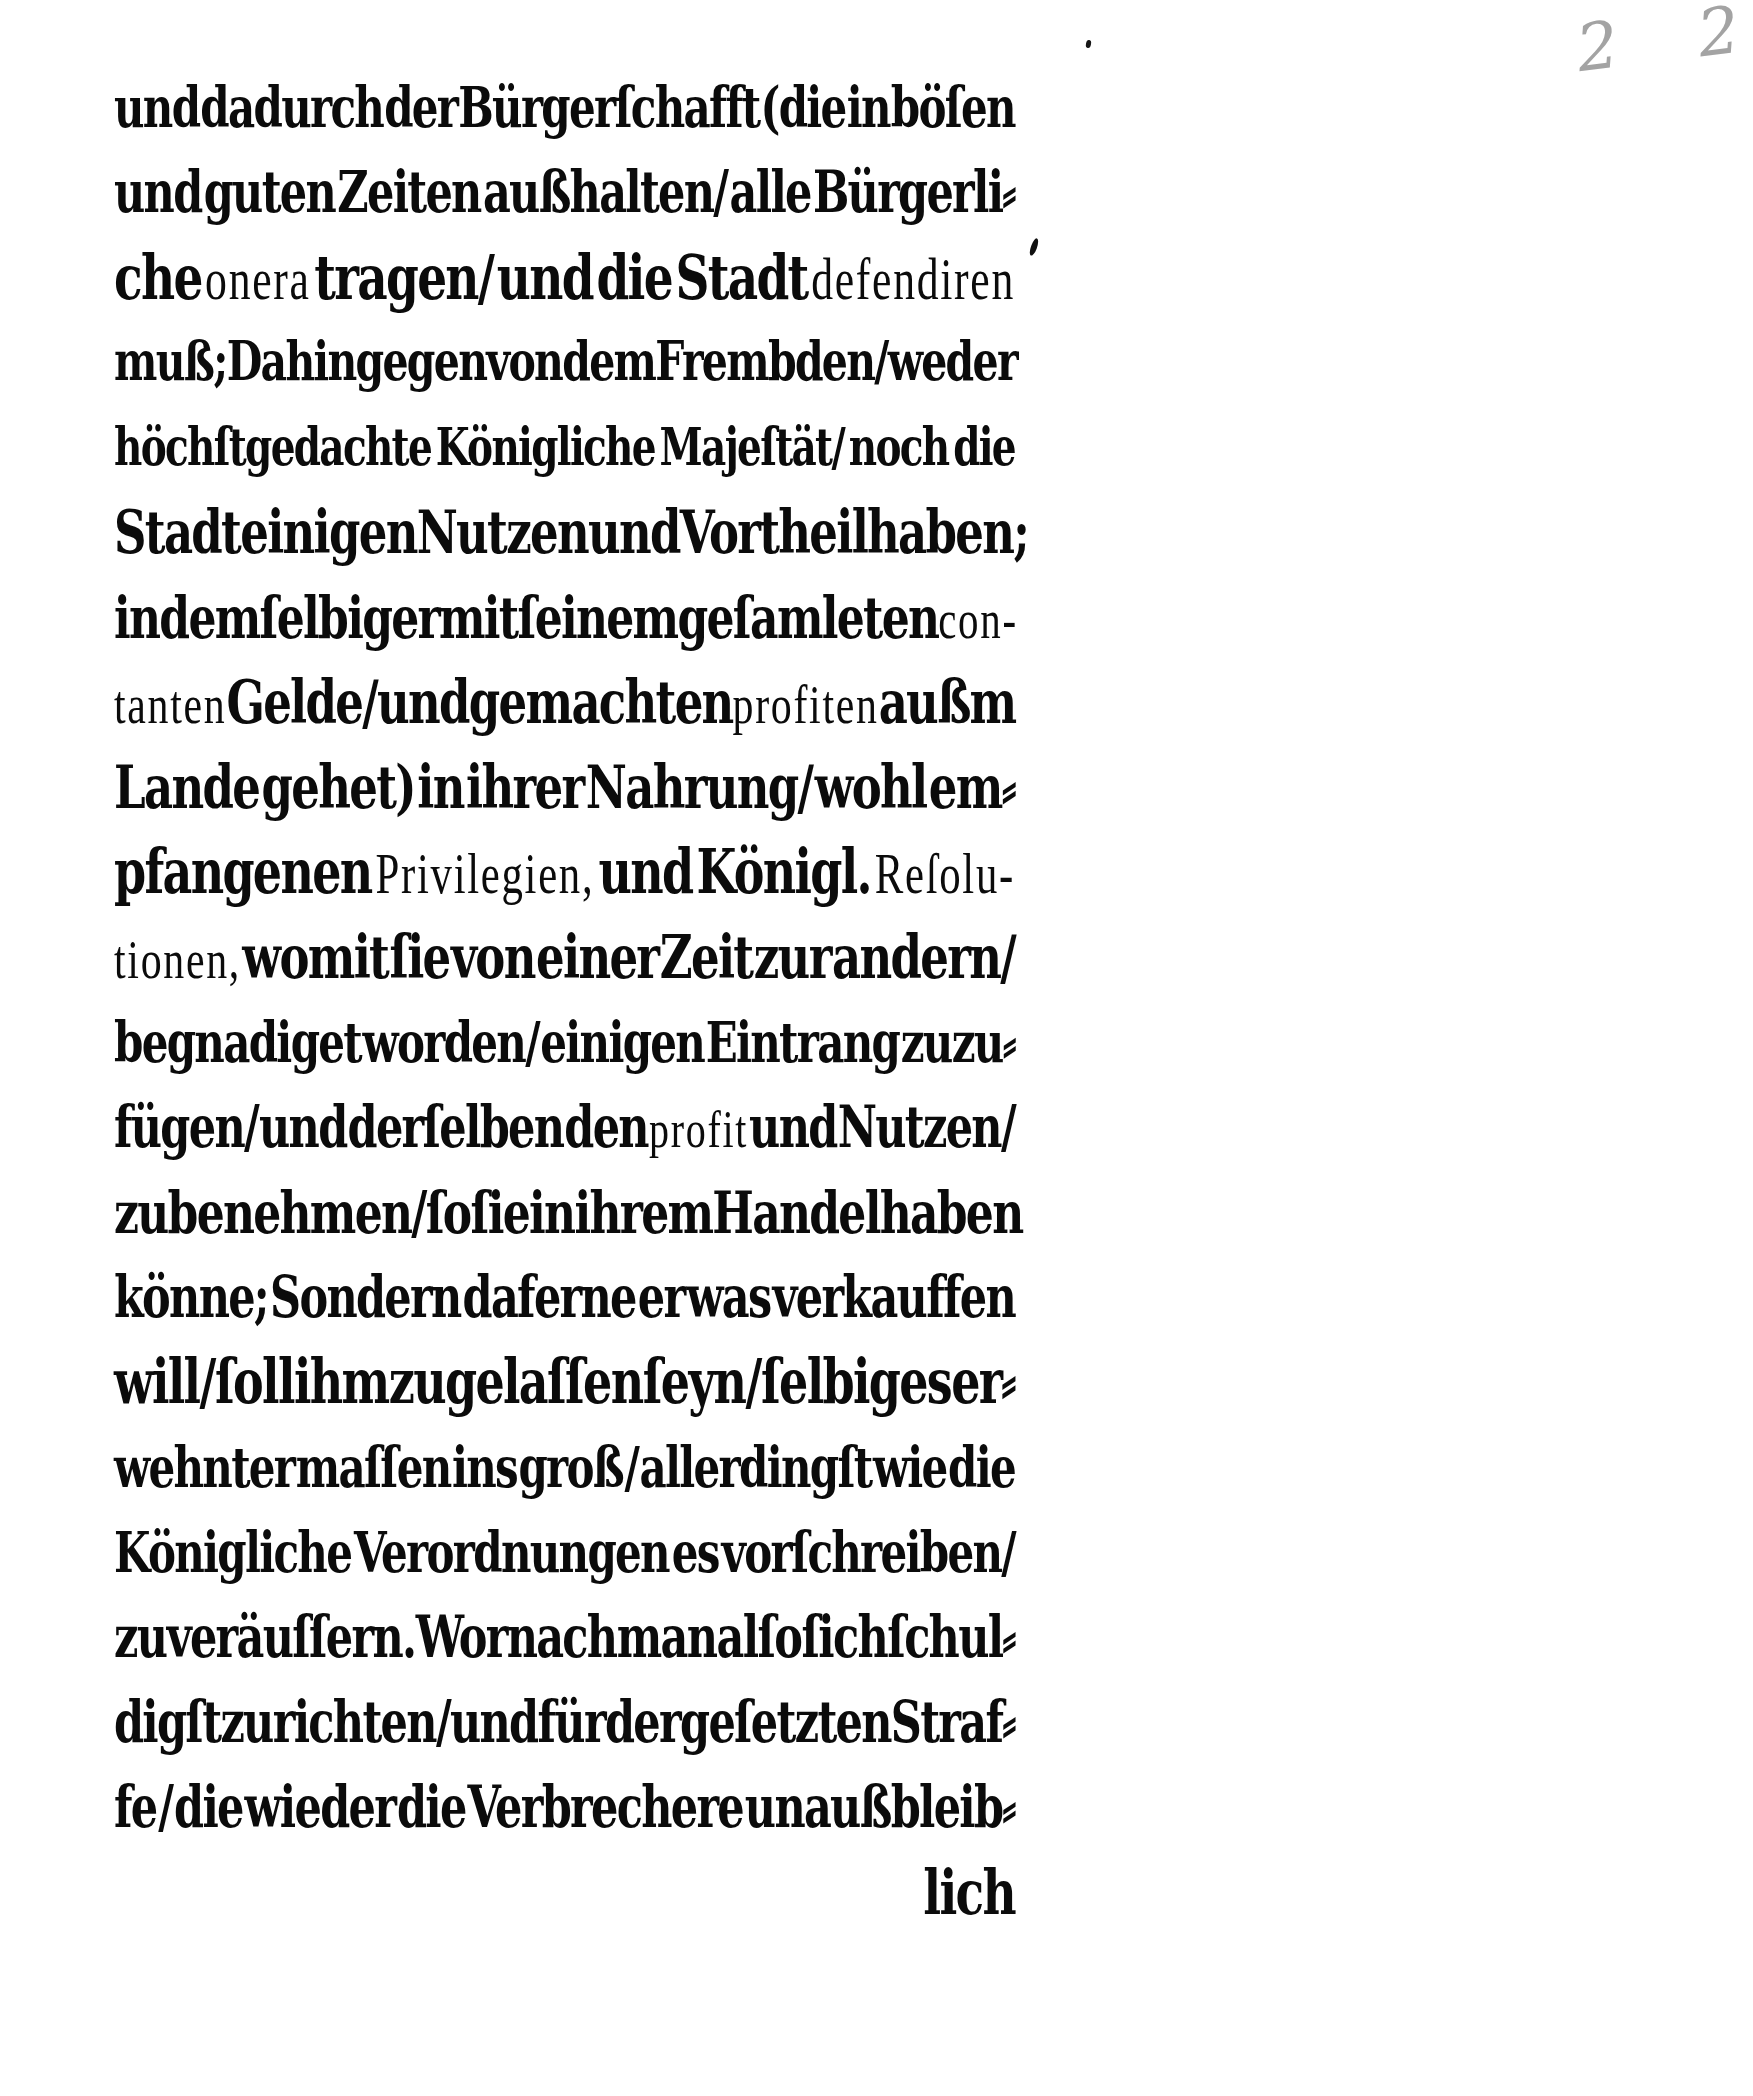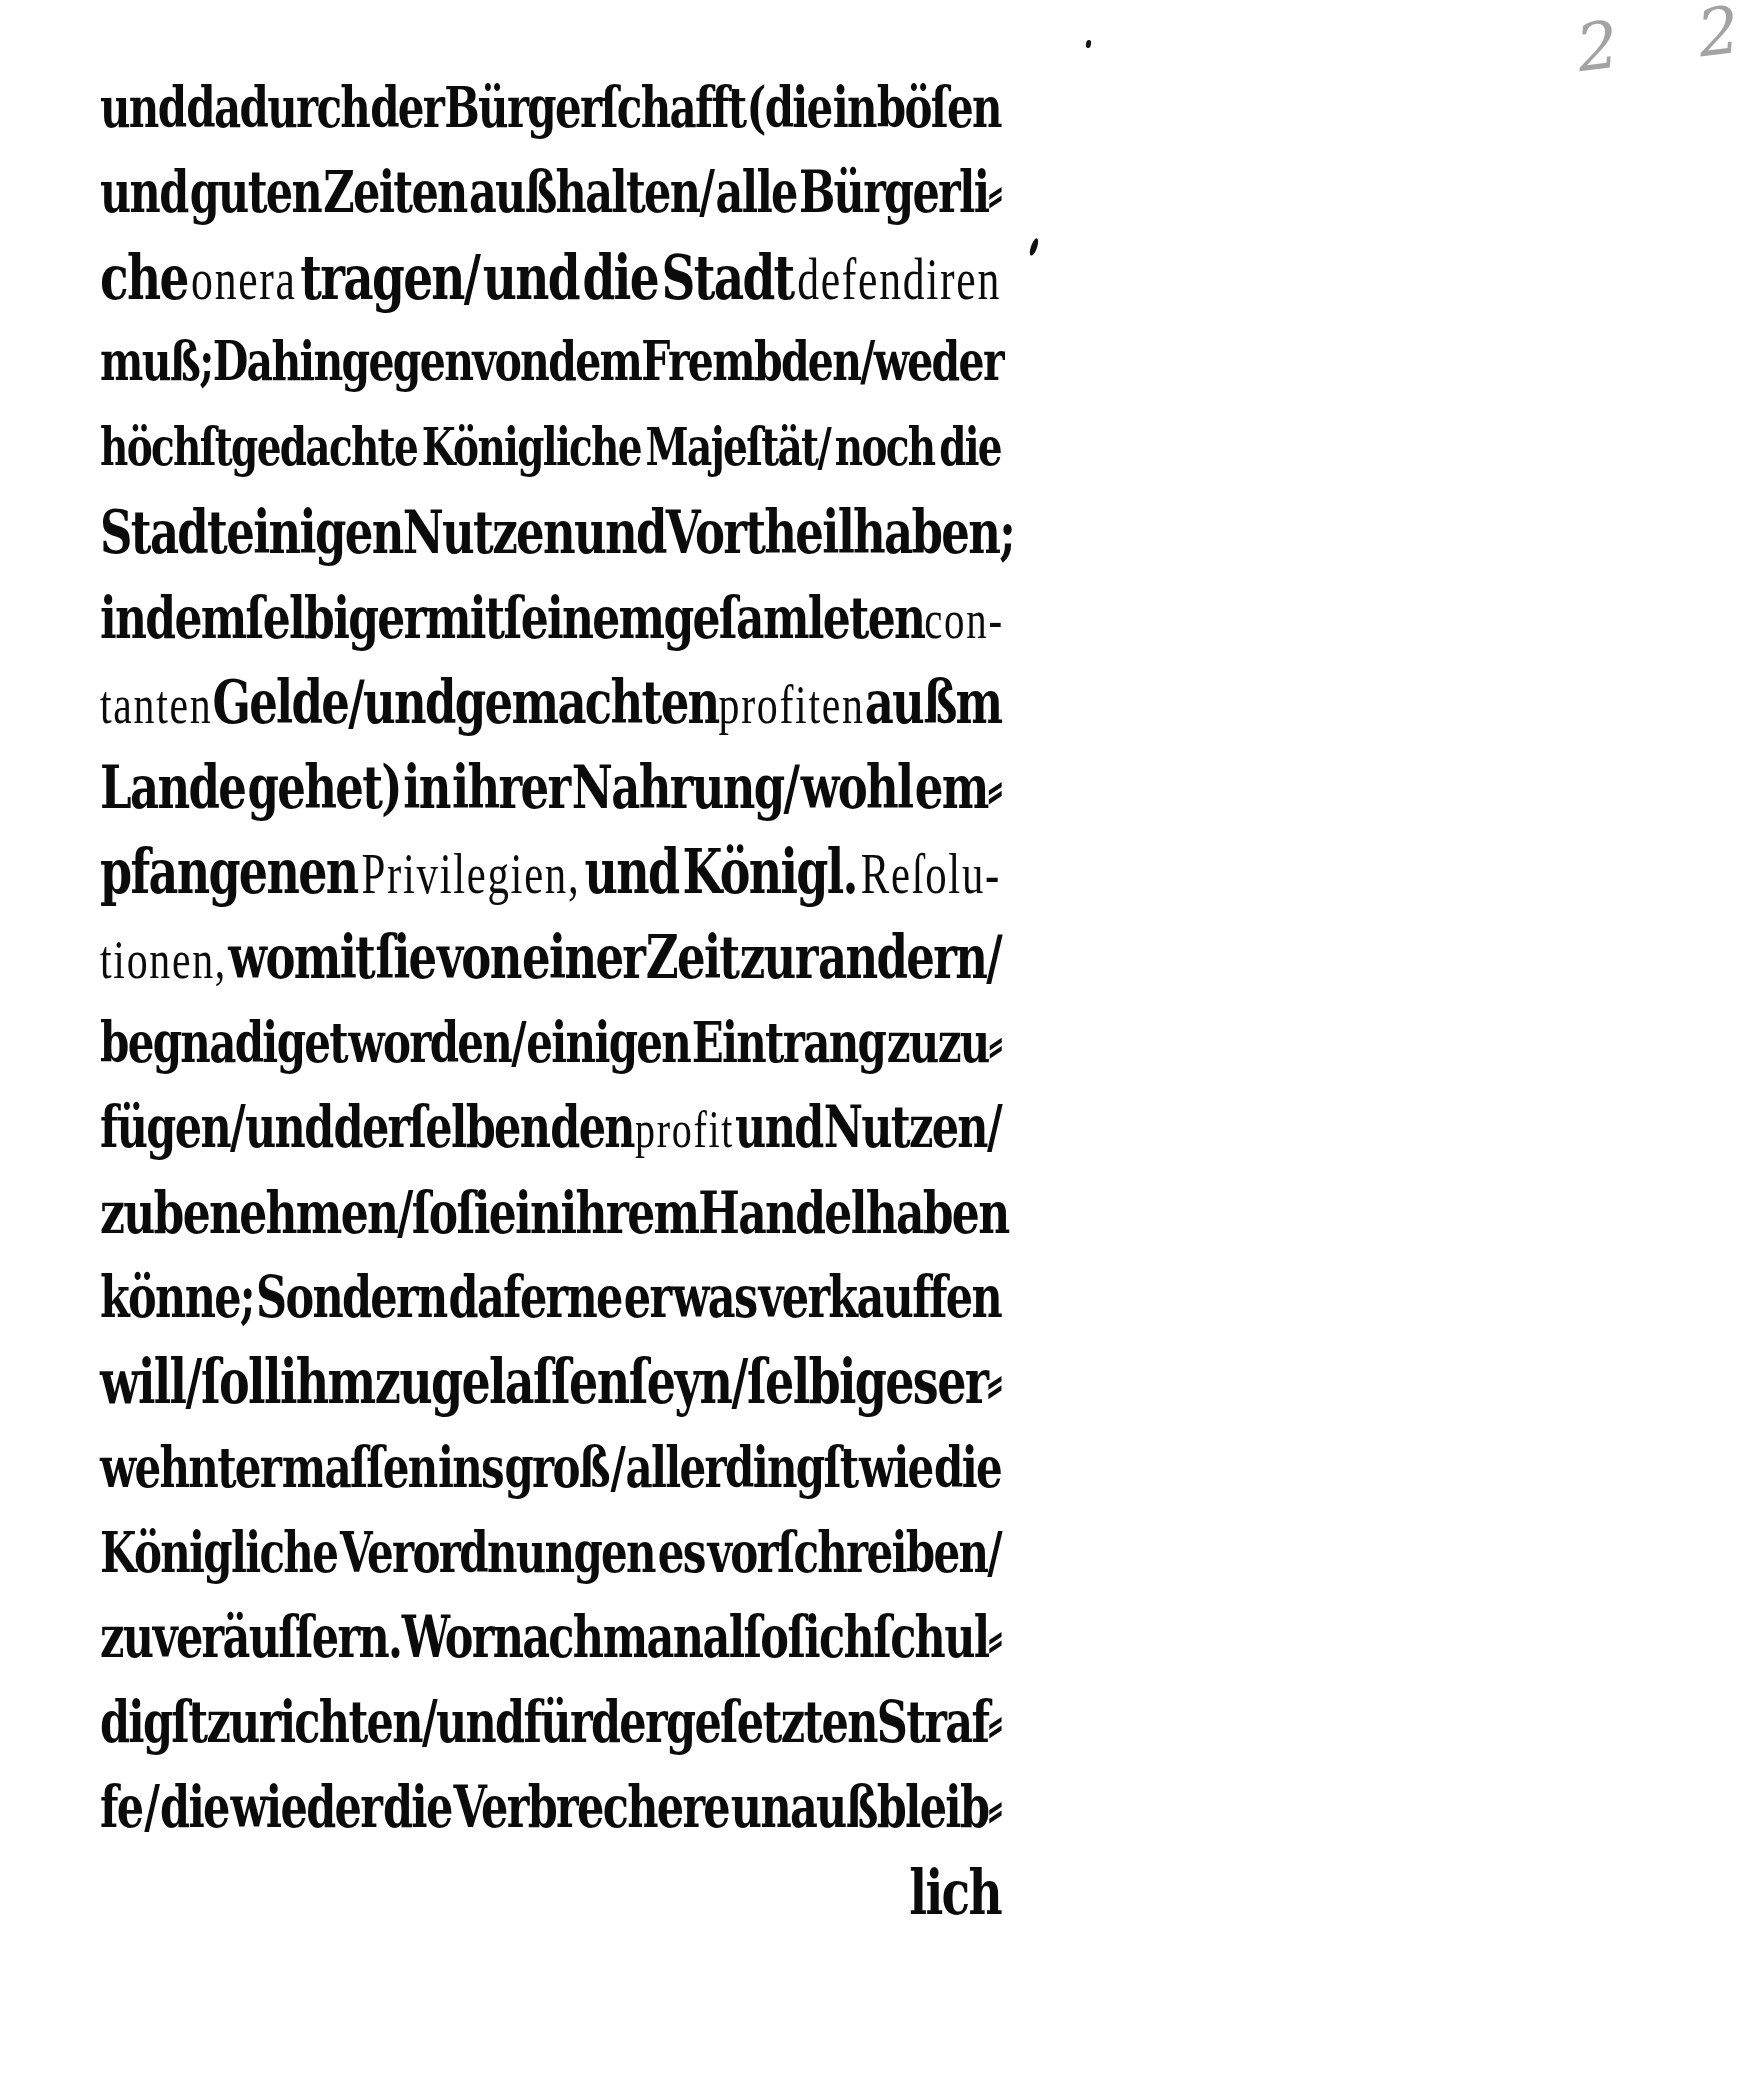--- a/index.html
+++ b/index.html
@@ -11,21 +11,21 @@
     position: relative;
     width: 1754px;
     height: 2096px;
     background: #ffffff;
     overflow: hidden;
     color: #0b0b0b;
     font-family: "DejaVu Serif", serif;
   }
   .textblock {
     position: absolute;
-    left: 100px;
+    left: 114px;
     top: 65px;
     width: 901px;
   }
   .line {
     display: flex;
     justify-content: space-between;
     align-items: baseline;
     height: 85px;
     line-height: 85px;
     font-size: 47px;

